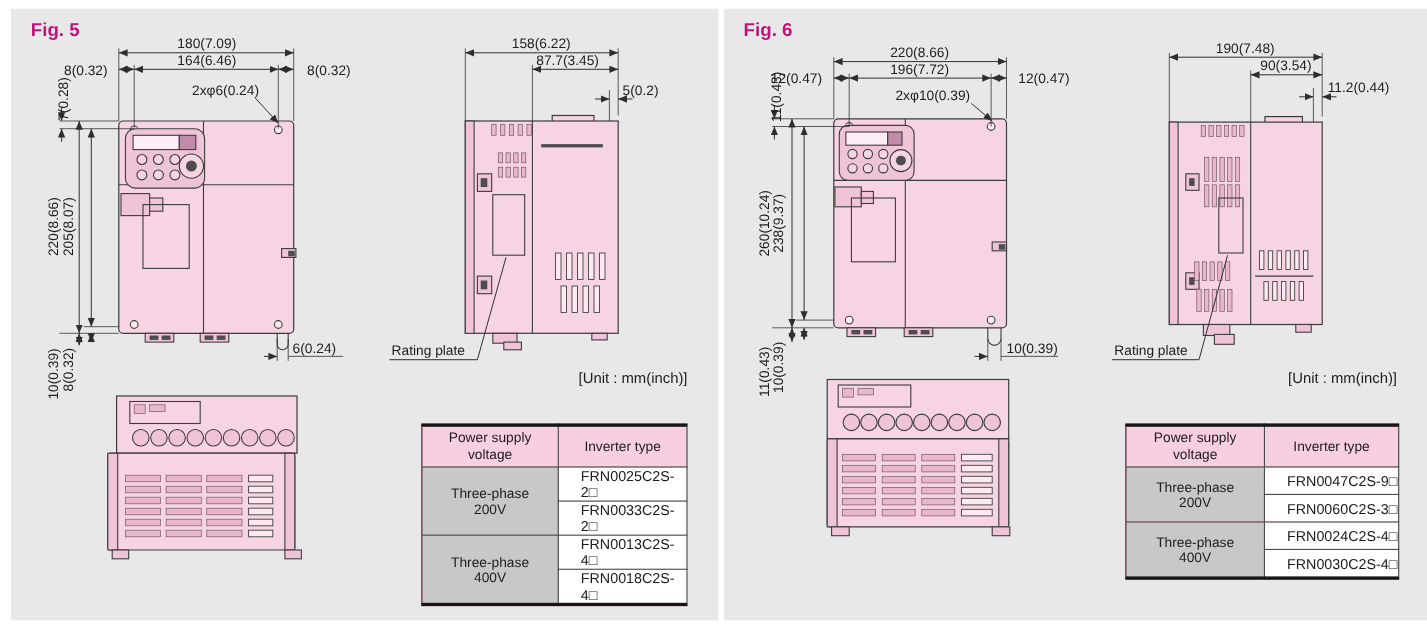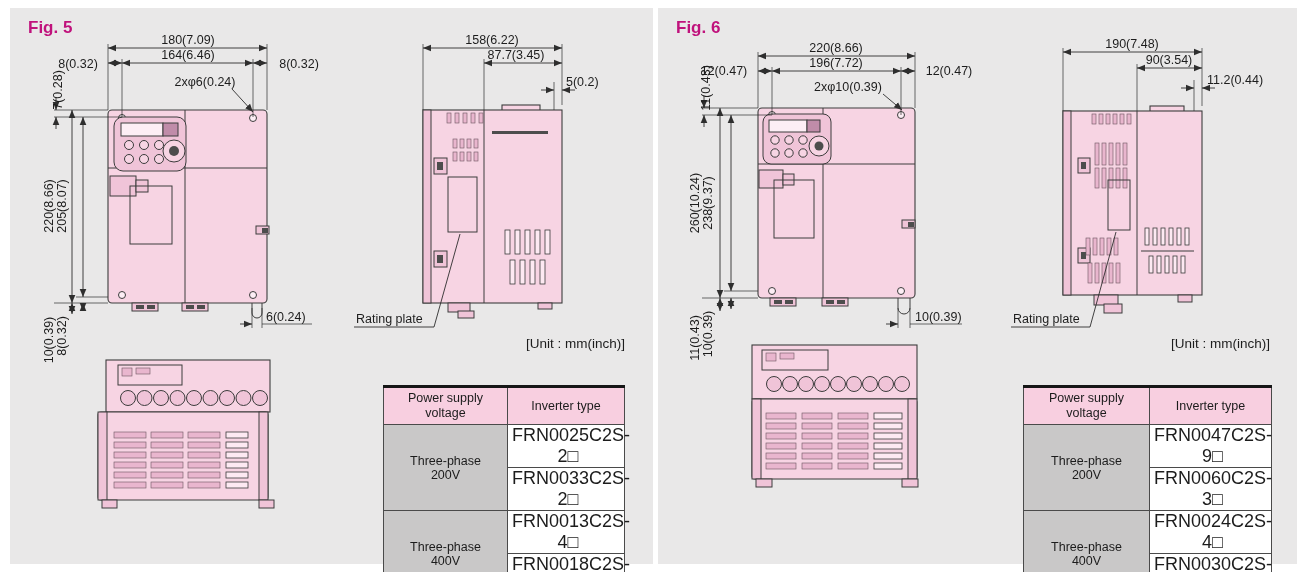--- a/index.html
+++ b/index.html
@@ -24,21 +24,21 @@
   .ext{stroke:#2e2e2e;stroke-width:.7;fill:none;}
   .dt{font-size:12.5px;fill:#1d1d1d;}
   .ut{font-size:13.5px;fill:#1d1d1d;}
   
   table.spec{position:absolute;border-collapse:collapse;table-layout:fixed;background:#ec4899;
     border:1px solid #222;border-top:3px solid #161616;border-bottom:3px solid #161616;
     font-size:12.5px;color:#1c1c1c;}
   table.spec th,table.spec td{border:1px solid #4a4a4a;padding:0;text-align:center;vertical-align:middle;}
   table.spec thead th{background:#f8cfe0;font-weight:normal;height:36px;line-height:1.2;}
   table.spec td.voltage{background:#c9c8c8;}
-  table.spec td.type{background:#ffffff;text-align:center;padding-left:4px;font-size:18px;height:24px;}
+  table.spec td.type{background:#ffffff;text-align:left;padding-left:20px;font-size:13px;height:24px;}
   .pre{white-space:pre-line;}
 </style>
 </head>
 <body>
 
 <svg width="0" height="0" style="position:absolute">
   <defs>
     <marker id="ah" markerWidth="9" markerHeight="9" refX="8" refY="4" orient="auto-start-reverse" markerUnits="userSpaceOnUse">
       <path d="M0,0.7 L8,4 L0,7.3 z" fill="#2e2e2e"></path>
     </marker>

